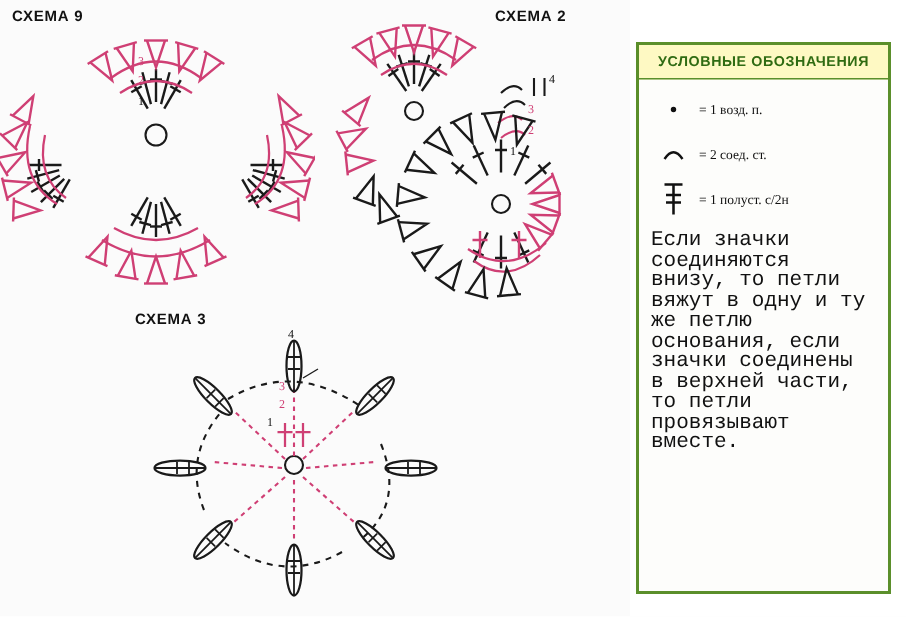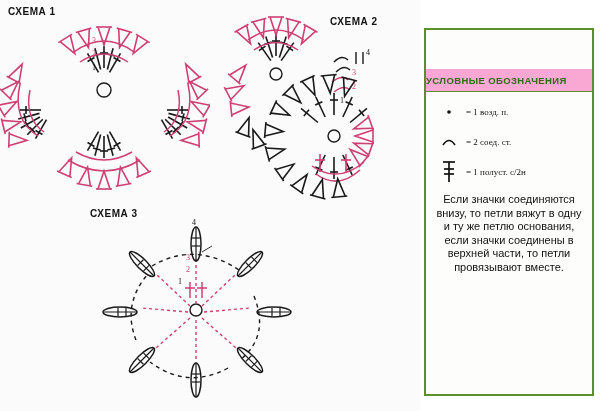--- a/index.html
+++ b/index.html
@@ -17,42 +17,41 @@
   }
   .scheme-label {
     position: absolute;
     font-size: 10px;
     font-weight: bold;
     color: #111111;
     letter-spacing: 0.5px;
     white-space: nowrap;
   }
   #label-s1 { left: 8px;  top: 6px; }
-  #label-s2 { left: 330px; top: 16px; }
+  #label-s2 { left: 330px; top: 6px; }
   #label-s3 { left: 90px; top: 208px; }
 
   
   #legend {
     position: absolute;
     left: 424px;
     top: 28px;
     width: 170px;
     height: 368px;
     background: #fdfdfb;
     border: 2px solid #5b8f2b;
     box-sizing: border-box;
   }
   #legend-title-bar {
     height: 22px;
-    background: #f9a8d4;
+    background: #fef9c3;
     border-bottom: 1px solid #5b8f2b;
     display: flex;
     align-items: center;
-    justify-content: flex-start;
-    margin-top: 39px;
+    justify-content: center;
   }
   #legend-title {
     font-size: 9.5px;
     font-weight: bold;
     color: #2f6b12;
     letter-spacing: 0.4px;
   }
   #legend-list {
     padding: 5px 2px 2px 6px;
   }
@@ -70,25 +69,24 @@
     color: #111;
   }
   .legend-text {
     font-size: 9px;
     color: #111111;
     font-family: "Liberation Serif", serif;
     white-space: nowrap;
   }
   #legend-note {
     padding: 4px 8px 6px 8px;
-    font-family: Liberation Sans, sans-serif;
-    font-size: 11px;
+    font-family: Liberation Mono, monospace;
+    font-size: 14px;
     line-height: 13.5px;
     color: #111111;
-    text-align: center;
   }
 
   .diagram {
     position: absolute;
   }
   .caption-num {
     position: absolute;
     font-size: 8px;
     font-family: "Liberation Serif", serif;
     color: #111;
@@ -98,21 +96,21 @@
 </head>
 <body>
 
 <div id="page">
 
   <svg width="604" height="411" style="position:absolute;left:0;top:0;">
     <rect x="0" y="0" width="604" height="411" fill="#ffffff"></rect>
     <rect x="0" y="0" width="420" height="411" fill="#fbfbfb"></rect>
   </svg>
 
-  <div class="scheme-label" id="label-s1">СХЕМА 1</div>
+  <div class="scheme-label" id="label-s1">СХЕМА 9</div>
   <div class="scheme-label" id="label-s2">СХЕМА 2</div>
   <div class="scheme-label" id="label-s3">СХЕМА 3</div>
 
   <svg class="diagram" id="diagram-1" width="210" height="200" style="left:0px;top:12px;">
     <defs>
       <g id="dc-dark">
         <line x1="0" y1="-11" x2="0" y2="11" stroke="#1a1a1a" stroke-width="1.6"></line>
         <line x1="-4" y1="-4" x2="4" y2="-4" stroke="#1a1a1a" stroke-width="1.6"></line>
       </g>
       <g id="sc-pink">

